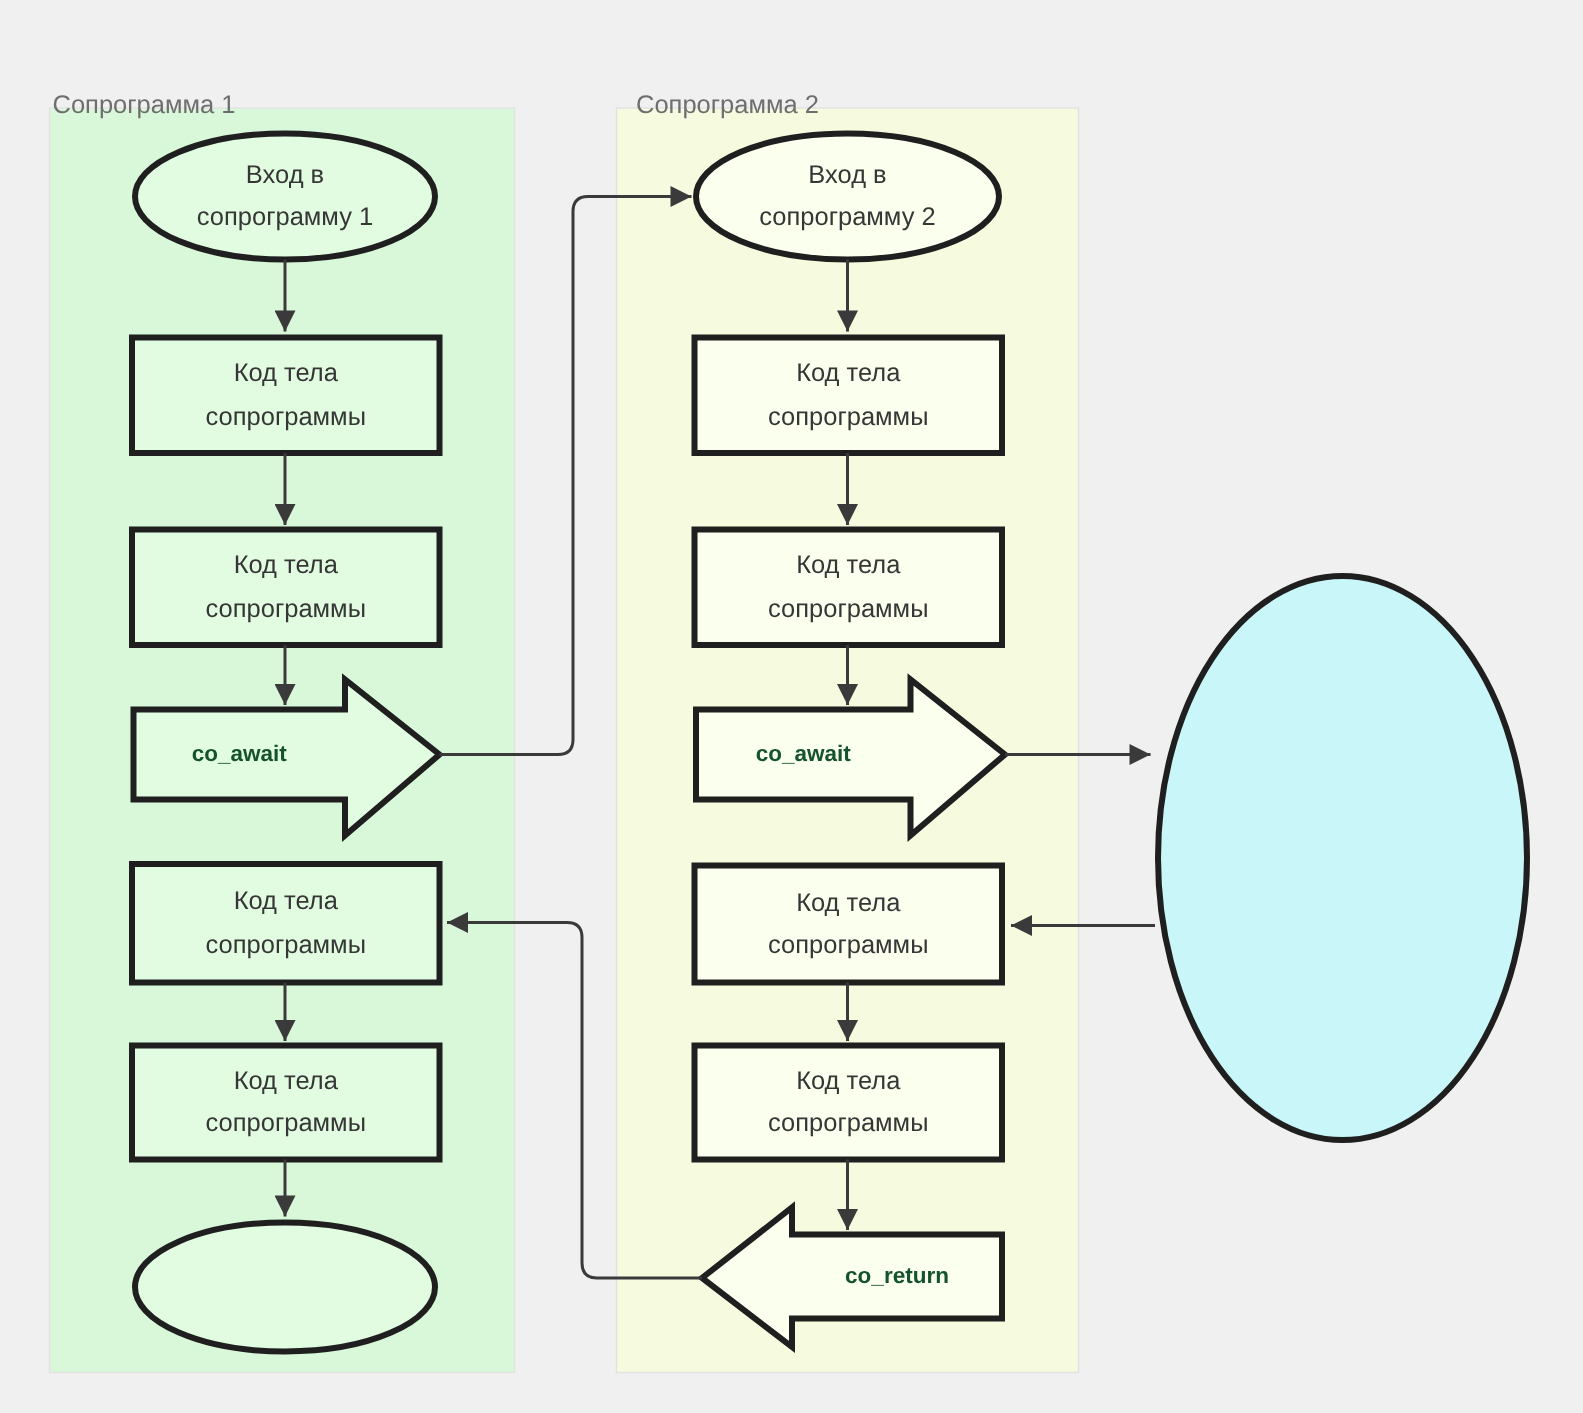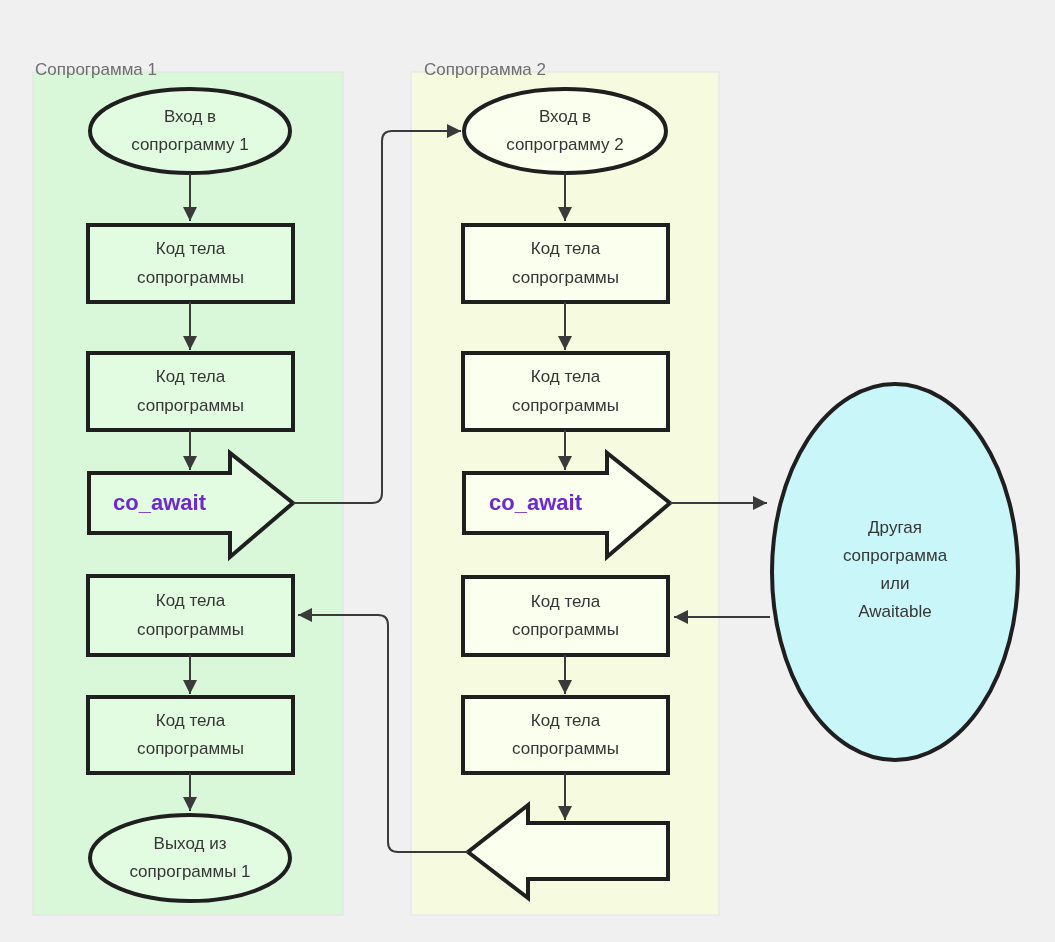--- a/index.html
+++ b/index.html
@@ -36,22 +36,22 @@
     justify-content: center;
     text-align: center;
     white-space: pre-line;
     font-size: 17px;
     line-height: 1.65;
     color: #363636;
     pointer-events: none;
   }
   .lbl-bold {
     font-weight: bold;
-    font-size: 22px;
-    color: #6d28d9;
+    font-size: 15px;
+    color: #14532d;
     line-height: 1.2;
   }
   .panel-title {
     position: absolute;
     font-size: 17px;
     color: #6e6e6e;
     white-space: nowrap;
     margin-top: 20px;
   }
 </style>
@@ -113,33 +113,28 @@
 сопрограмму 1</div>
   <div class="lbl" style="left:88px; top:225px; width:205px; height:77px;">Код тела
 сопрограммы</div>
   <div class="lbl" style="left:88px; top:353px; width:205px; height:77px;">Код тела
 сопрограммы</div>
   <div class="lbl lbl-bold" style="left:89px; top:473px; width:141px; height:60px;">co_await</div>
   <div class="lbl" style="left:88px; top:576px; width:205px; height:79px;">Код тела
 сопрограммы</div>
   <div class="lbl" style="left:88px; top:697px; width:205px; height:76px;">Код тела
 сопрограммы</div>
-  <div class="lbl" style="left:90px; top:828px; width:200px; height:60px;">Выход из
-сопрограммы 1</div>
 
   <div class="lbl" style="left:465px; top:101px; width:200px; height:60px;">Вход в
 сопрограмму 2</div>
   <div class="lbl" style="left:463px; top:225px; width:205px; height:77px;">Код тела
 сопрограммы</div>
   <div class="lbl" style="left:463px; top:353px; width:205px; height:77px;">Код тела
 сопрограммы</div>
   <div class="lbl lbl-bold" style="left:464px; top:473px; width:143px; height:60px;">co_await</div>
   <div class="lbl" style="left:463px; top:577px; width:205px; height:78px;">Код тела
 сопрограммы</div>
   <div class="lbl" style="left:463px; top:697px; width:205px; height:76px;">Код тела
 сопрограммы</div>
+  <div class="lbl lbl-bold" style="left:528px; top:823px; width:140px; height:56px;">co_return</div>
 
-  <div class="lbl" style="left:795px; top:470px; width:200px; height:200px;">Другая
-сопрограмма
-или
-Awaitable</div>
 
 </div>
 
 </body></html>

